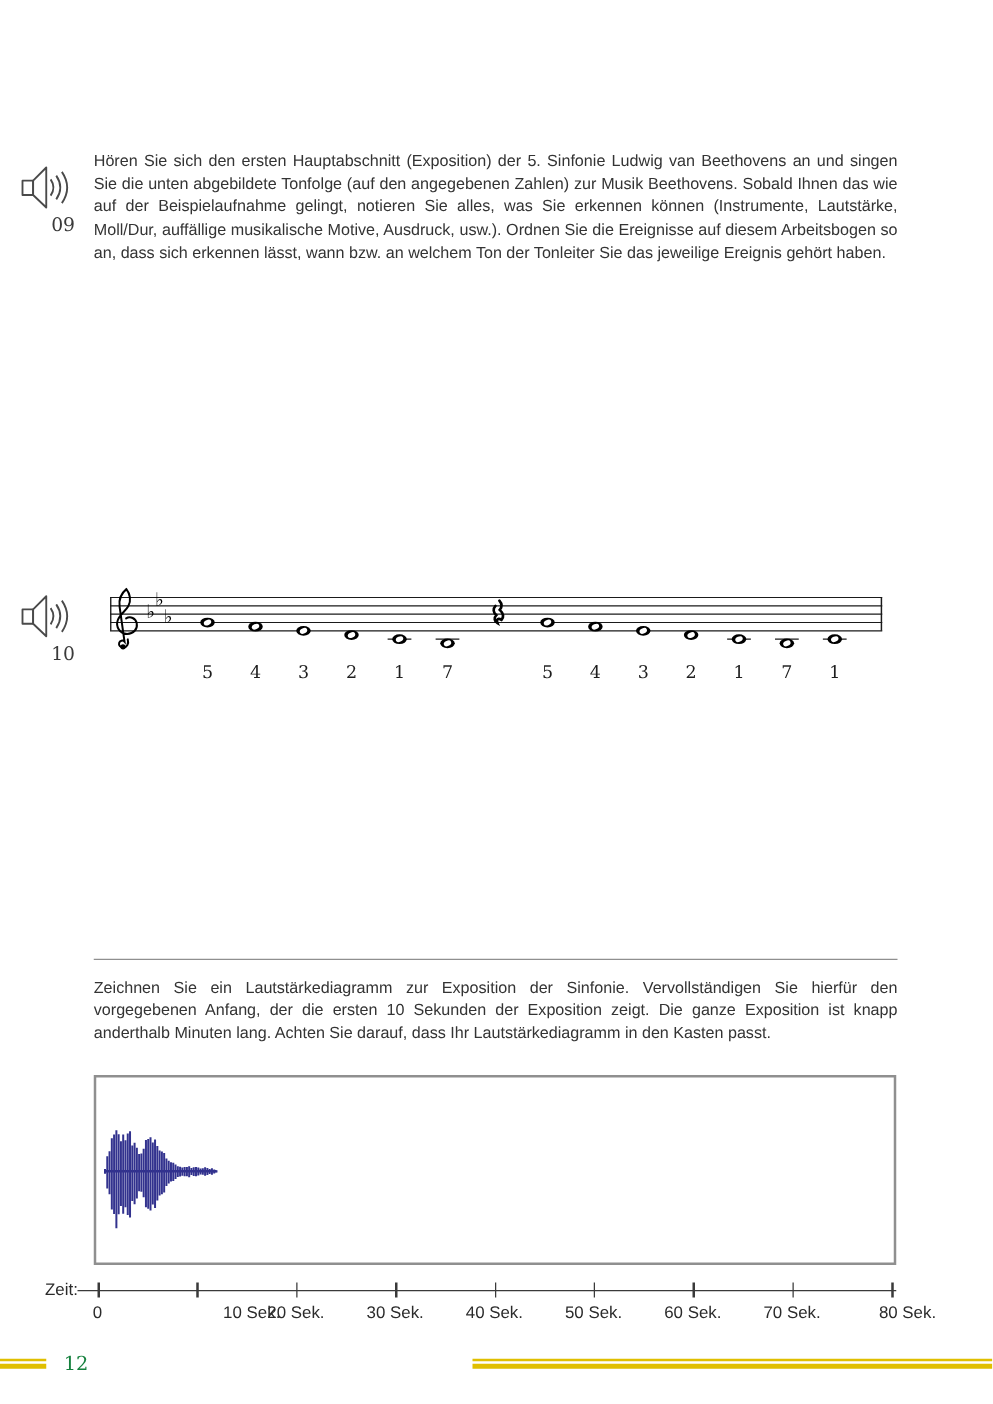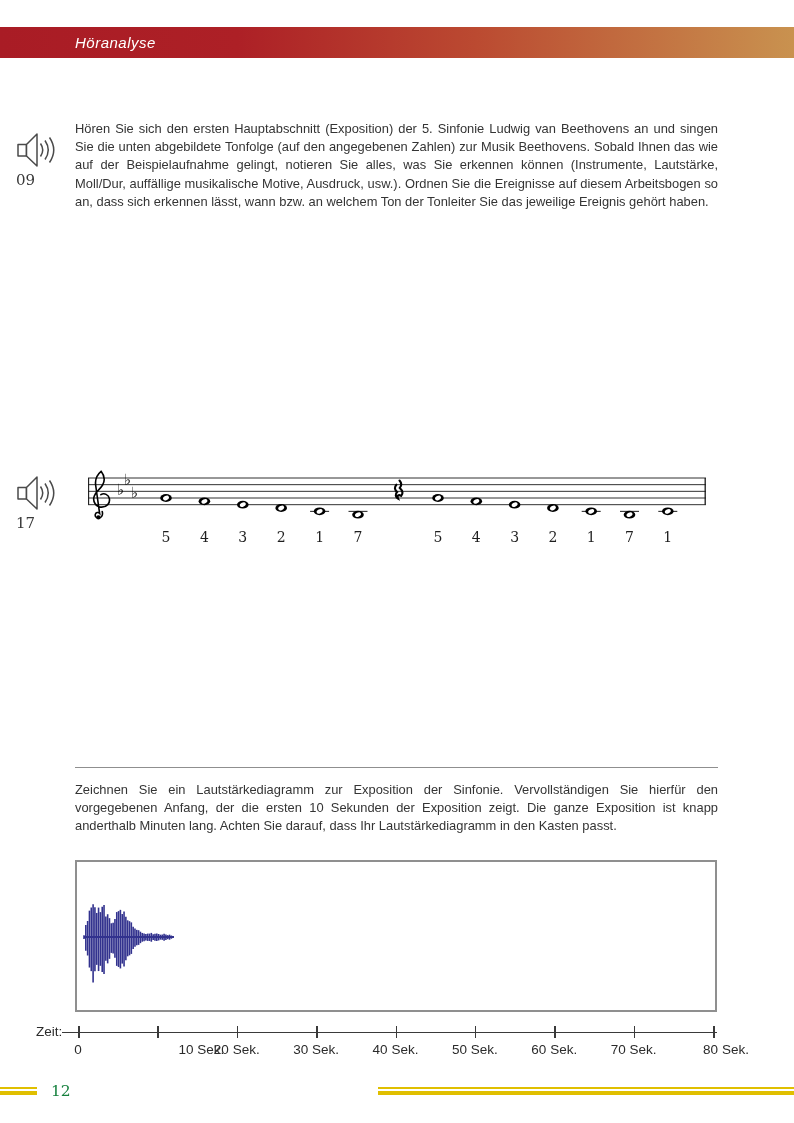--- a/index.html
+++ b/index.html
@@ -3,21 +3,21 @@
 <meta charset="utf-8">
 <style>
   html,body{margin:0;padding:0;background:#ffffff;}
   .page{position:relative;width:794px;height:1123px;background:#fff;overflow:hidden;
         font-family:"Liberation Sans",sans-serif;color:#353535;}
   .header-bar{position:absolute;left:0;top:27px;width:794px;height:31px;
         background:linear-gradient(90deg,#a91c25 0%,#ad2026 30%,#bb4a31 60%,#c9924f 100%);}
   .header-label{position:absolute;left:75px;top:0;line-height:31px;color:#ffffff;
         font-size:15px;font-style:italic;letter-spacing:0.5px;}
   .page-title{position:absolute;left:75px;top:74px;font-size:20px;font-weight:400;color:#3b3b3b;}
-  .audio-block{position:absolute;width:44px;text-align:left;}
+  .audio-block{position:absolute;width:44px;text-align:right;}
   .audio-num{display:block;margin-top:2px;font-family:"DejaVu Serif",serif;font-size:15px;color:#3a3a3a;}
   .para{position:absolute;left:75px;width:643px;font-size:12.9px;line-height:18.2px;
         text-align:justify;color:#343434;}
   .staff-wrap{position:absolute;left:88px;top:465px;width:618px;height:86px;}
   .divider{position:absolute;left:75px;top:767px;width:643px;height:1px;background:#8f8f8f;}
   .wave-box{position:absolute;left:75px;top:860px;width:642px;height:152px;
         border:2px solid #8f8f8f;box-sizing:border-box;background:#fff;}
   .time-axis{position:absolute;left:0;top:1020px;width:686px;height:60px;}
   .zeit-label{position:absolute;left:36px;top:4px;font-size:13.5px;color:#2b2b2b;}
   .axis-line{position:absolute;left:62px;top:11.5px;width:655px;height:1.6px;background:#3a3a3a;}
@@ -30,23 +30,20 @@
         font-size:15.5px;color:#15803d;}
   .citation{position:absolute;left:79px;top:1082px;font-family:"DejaVu Serif",serif;
         font-style:italic;font-size:15.5px;color:#575757;}
   svg{display:block;}
 </style>
 </head>
 <body>
 
 <div class="page">
 
-  <div class="header-bar">
-    <span class="header-label">Höranalyse</span>
-  </div>
 
 
   <div class="audio-block" style="left:16px;top:131px;">
     <span>
       <svg width="42" height="38" viewBox="0 0 42 38">
         <g fill="none" stroke="#4a4a4a" stroke-width="1.5" stroke-linejoin="round">
           <rect x="2" y="13.5" width="8.5" height="11.5" fill="#fff"></rect>
           <path d="M10.5,13.5 L21,3 L21,35 L10.5,25 Z" fill="#fff"></path>
           <path d="M24.5,12.5 q4.5,6.5 0,13"></path>
           <path d="M29,9.5 q6.5,9.5 0,19"></path>
@@ -64,21 +61,21 @@
       <svg width="42" height="38" viewBox="0 0 42 38">
         <g fill="none" stroke="#4a4a4a" stroke-width="1.5" stroke-linejoin="round">
           <rect x="2" y="13.5" width="8.5" height="11.5" fill="#fff"></rect>
           <path d="M10.5,13.5 L21,3 L21,35 L10.5,25 Z" fill="#fff"></path>
           <path d="M24.5,12.5 q4.5,6.5 0,13"></path>
           <path d="M29,9.5 q6.5,9.5 0,19"></path>
           <path d="M33.5,6.5 q8.5,12.5 0,25"></path>
         </g>
       </svg>
     </span>
-    <span class="audio-num">17</span>
+    <span class="audio-num">10</span>
   </div>
 
   <div class="staff-wrap" id="staff">
       <svg viewBox="0 0 618 86" width="618" height="86">
         <line x1="0" y1="13" x2="618" y2="13" stroke="#1a1a1a" stroke-width="0.9"></line>
         <line x1="0" y1="19.67" x2="618" y2="19.67" stroke="#1a1a1a" stroke-width="0.9"></line>
         <line x1="0" y1="26.34" x2="618" y2="26.34" stroke="#1a1a1a" stroke-width="0.9"></line>
         <line x1="0" y1="33.01" x2="618" y2="33.01" stroke="#1a1a1a" stroke-width="0.9"></line>
         <line x1="0" y1="39.68" x2="618" y2="39.68" stroke="#1a1a1a" stroke-width="0.9"></line>
         <line x1="0.6" y1="13" x2="0.6" y2="39.68" stroke="#1a1a1a" stroke-width="1.1"></line>

